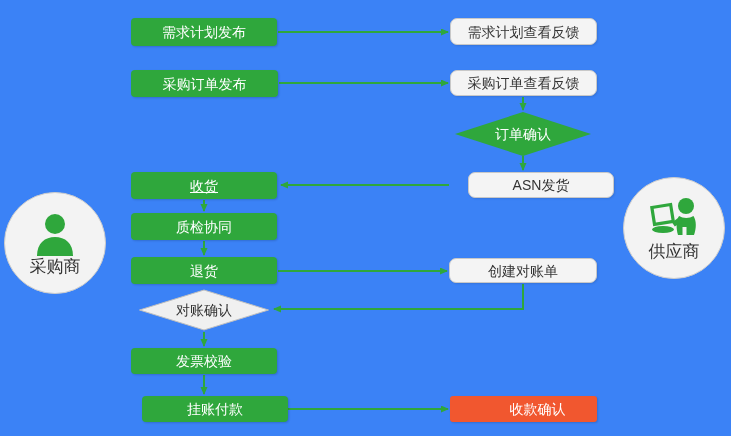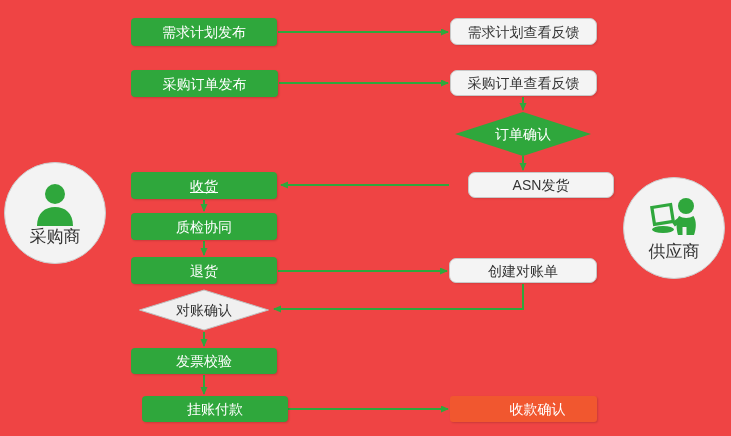--- a/index.html
+++ b/index.html
@@ -4,21 +4,21 @@
 <style>
   :root{
     --green:#2fa73c; --red:#f1572f;
     --gray-fill:#f4f4f4; --gray-border:#c8c8c8;
     --diamond-fill:#f0f0f0; --diamond-border:#bfbfbf;
     --circle-fill:#f3f3f3; --circle-border:#cccccc;
     --text-dark:#333333;
   }
   html,body{margin:0;padding:0;background:#fff;}
   body{font-family:"Liberation Sans","DejaVu Sans",sans-serif;}
-  .canvas{position:relative;width:731px;height:436px;background:#ef4444;overflow:hidden;}
+  .canvas{position:relative;width:731px;height:436px;background:#3b82f6;overflow:hidden;}
 
   .node{position:absolute;display:flex;align-items:center;justify-content:center;
         box-sizing:border-box;font-size:14px;line-height:1;white-space:nowrap;}
   .green-box{background:var(--green);color:#fff;border-radius:4px;
         box-shadow:1px 1px 2px rgba(0,0,0,.15);}
   .gray-box{background:var(--gray-fill);border:1px solid var(--gray-border);
         color:var(--text-dark);border-radius:7px;box-shadow:1px 1px 2px rgba(0,0,0,.10);}
   .red-box{background:var(--red);color:#fff;border-radius:3px;
         box-shadow:1px 1px 2px rgba(0,0,0,.15);}
 
@@ -48,21 +48,21 @@
   #n-receipt-confirm     {left:450px;top:396px;width:147px;height:26px;padding-left:28px;}
 
   .wires{position:absolute;left:0;top:0;width:731px;height:436px;pointer-events:none;}
   .wire{stroke:var(--green);stroke-width:2;fill:none;}
   #arrowhead path{fill:var(--green);}
 
   .actor{position:absolute;width:102px;height:102px;border-radius:50%;
          background:var(--circle-fill);border:1px solid var(--circle-border);
          display:flex;flex-direction:column;align-items:center;justify-content:center;
          box-sizing:border-box;}
-  #buyer-actor{left:4px;top:162px;}
+  #buyer-actor{left:4px;top:192px;}
   #supplier-actor{left:623px;top:177px;}
   .actor .alabel{font-size:17px;color:var(--text-dark);margin-top:2px;line-height:1;}
   .actor svg{display:block;color:var(--green);}
 </style>
 </head>
 <body>
 
 <div class="canvas">
 
   <svg class="wires" width="731" height="436" xmlns="http://www.w3.org/2000/svg">

